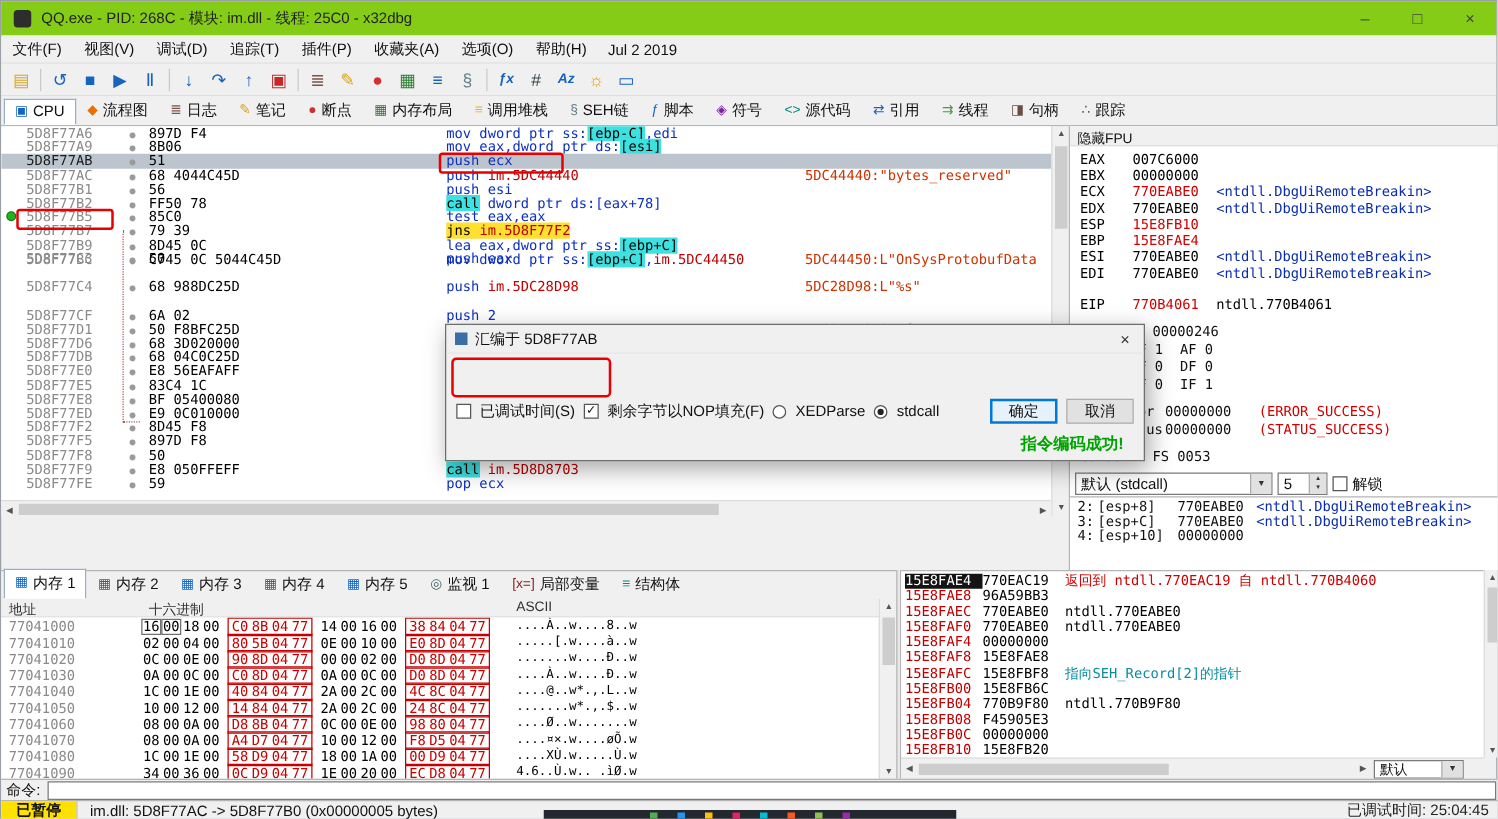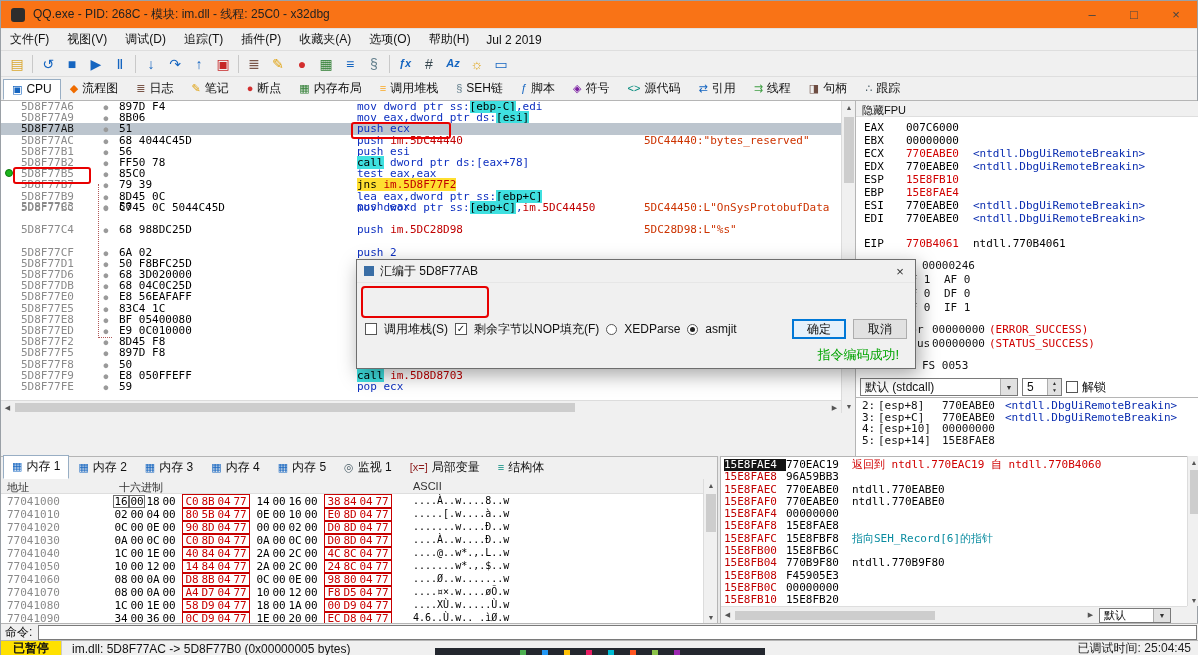--- a/index.html
+++ b/index.html
@@ -1,21 +1,21 @@
 <!DOCTYPE html>
 <html><head>
 <meta charset="utf-8">
 <style>
   html,body{margin:0;padding:0;background:#d8d8d8}
   body{width:1198px;height:655px;position:relative;overflow:hidden;
        font-family:"Liberation Sans","DejaVu Sans",sans-serif;font-size:12px;color:#111}
   .win{position:absolute;inset:0;background:#f0f0f0;border:1px solid #9aa0a6;box-sizing:border-box}
 
   
-  .titlebar{position:absolute;left:0;top:0;width:100%;height:28px;background:#f97316;
+  .titlebar{position:absolute;left:0;top:0;width:100%;height:28px;background:#84cc16;
             border-bottom:1px solid #e2e2e2;display:flex;align-items:center;box-sizing:border-box}
   .appicon{width:14px;height:14px;background:#2d2d2d;border-radius:3px;margin:0 8px 0 10px;flex:none}
   .title{font-size:12px;color:#222}
   .wctls{margin-left:auto;display:flex;height:100%}
   .wctl{width:42px;height:100%;display:flex;align-items:center;justify-content:center;color:#444;font-size:13px}
 
   
   .menubar{position:absolute;top:28px;left:0;width:100%;height:22px;background:#f0f0f0;
            border-bottom:1px solid #dedede;display:flex;align-items:center;box-sizing:border-box}
   .mi{padding:0 9px}
@@ -88,21 +88,21 @@
   .rextra{color:#0a2db0;margin-left:14px}
   #eip-row{position:absolute;top:136px;left:8px}
   .eipextra{color:#000;margin-left:14px}
   #flags{position:absolute;top:158px;left:8px;right:0}
   .fr{height:14px;line-height:14px;white-space:pre}
   .fsp{height:8px}
   .fcell{display:inline-block;width:40px}
   .scell{display:inline-block;width:58px}
   .flabel{display:inline-block;width:58px}
   .flabel2{display:inline-block;width:68px}
-  .ferr{color:#d00000;margin-left:4px}
+  .ferr{color:#d00000;margin-left:22px}
   #callconv{position:absolute;top:276px;left:4px;right:4px;height:20px;display:flex;gap:4px;align-items:center;
             font-family:"Liberation Sans",sans-serif;font-size:12px}
   .combo{height:18px;border:1px solid #7a7a7a;background:#fff;display:flex;align-items:center;
          padding-left:4px;box-sizing:border-box}
   .combo .arrowbox{margin-left:auto;width:16px;height:100%;background:#e1e1e1;border-left:1px solid #adadad;
                    display:flex;align-items:center;justify-content:center;font-size:7px;color:#333}
   #cc-combo{width:158px}
   .spin{width:40px;height:18px;border:1px solid #7a7a7a;background:#fff;display:flex;box-sizing:border-box}
   .spinval{flex:1;padding-left:4px;line-height:16px}
   .spinarrows{width:13px;border-left:1px solid #adadad;background:#e1e1e1;display:flex;flex-direction:column;
@@ -180,21 +180,21 @@
   .dinput{position:absolute;left:8px;top:30px;width:544px;height:20px;border:1px solid #7a7a7a;background:#fff;
           font:12px "DejaVu Sans Mono",monospace;padding:0 3px;box-sizing:border-box}
   .dredbox{position:absolute;left:4px;top:26px;width:124px;height:28px;border:2px solid #e80000;border-radius:4px;
            z-index:5;pointer-events:none}
   .dctrls{position:absolute;left:8px;top:58px;right:8px;height:22px;display:flex;align-items:center;gap:7px;font-size:12px}
   .dradio{width:11px;height:11px;border:1px solid #555;border-radius:50%;background:#fff;position:relative;
           box-sizing:border-box;flex:none}
   .dradio.on::after{content:"";position:absolute;inset:2px;background:#222;border-radius:50%}
   .dbtn{height:20px;padding:0 14px;background:#e1e1e1;border:1px solid #adadad;display:flex;align-items:center;box-sizing:border-box}
   .dbtn.primary{background:#e5f1fb;border:2px solid #0078d7;padding:0 13px;margin-left:auto}
-  .dstatus{position:absolute;right:16px;top:86px;color:#00a400;font-weight:normal;font-size:13px}
+  .dstatus{position:absolute;right:16px;top:86px;color:#00a400;font-weight:bold;font-size:13px}
   .dlbl{white-space:nowrap}
 </style>
 </head>
 <body>
 
 <div class="win">
 
   <div class="titlebar">
     <span class="appicon"></span>
     <span class="title">QQ.exe - PID: 268C - 模块: im.dll - 线程: 25C0 - x32dbg</span>
@@ -428,21 +428,20 @@
             <span>▼</span>
           </span>
       </div>
       <span class="cb"></span>
       <span>解锁</span>
     </div>
     <div id="args">
         <div class="ar"><span class="aidx">2:</span><span class="aexpr">[esp+8]</span><span class="aval">770EABE0</span><span class="aextra">&lt;ntdll.DbgUiRemoteBreakin&gt;</span></div>
         <div class="ar"><span class="aidx">3:</span><span class="aexpr">[esp+C]</span><span class="aval">770EABE0</span><span class="aextra">&lt;ntdll.DbgUiRemoteBreakin&gt;</span></div>
         <div class="ar"><span class="aidx">4:</span><span class="aexpr">[esp+10]</span><span class="aval">00000000</span></div>
-        <div class="ar"><span class="aidx">5:</span><span class="aexpr">[esp+14]</span><span class="aval">15E8FAE8</span></div>
       </div>
   </div>
 
   <div class="memtabs" id="memtabs">
       <div class="tab active">
         <span class="ticon" style="color: rgb(21, 101, 192);">▦</span>
         <span class="tlabel">内存 1</span>
       </div>
       <div class="tab">
         <span class="ticon" style="color: rgb(21, 101, 192);">▦</span>
@@ -497,21 +496,21 @@
   </div>
   <div class="vdivider"></div>
 
   <div class="stack" id="stack">
       <div class="sr"><span class="saddr sel">15E8FAE4</span><span class="sval">770EAC19</span><span class="scom ret">返回到 ntdll.770EAC19 自 ntdll.770B4060</span></div>
       <div class="sr"><span class="saddr">15E8FAE8</span><span class="sval">96A59BB3</span></div>
       <div class="sr"><span class="saddr">15E8FAEC</span><span class="sval">770EABE0</span><span class="scom ">ntdll.770EABE0</span></div>
       <div class="sr"><span class="saddr">15E8FAF0</span><span class="sval">770EABE0</span><span class="scom ">ntdll.770EABE0</span></div>
       <div class="sr"><span class="saddr">15E8FAF4</span><span class="sval">00000000</span></div>
       <div class="sr"><span class="saddr">15E8FAF8</span><span class="sval">15E8FAE8</span></div>
-      <div class="sr"><span class="saddr">15E8FAFC</span><span class="sval">15E8FBF8</span><span class="scom seh">指向SEH_Record[6]的指针</span></div>
+      <div class="sr"><span class="saddr">15E8FAFC</span><span class="sval">15E8FBF8</span><span class="scom seh">指向SEH_Record[2]的指针</span></div>
       <div class="sr"><span class="saddr">15E8FB00</span><span class="sval">15E8FB6C</span></div>
       <div class="sr"><span class="saddr">15E8FB04</span><span class="sval">770B9F80</span><span class="scom ">ntdll.770B9F80</span></div>
       <div class="sr"><span class="saddr">15E8FB08</span><span class="sval">F45905E3</span></div>
       <div class="sr"><span class="saddr">15E8FB0C</span><span class="sval">00000000</span></div>
       <div class="sr"><span class="saddr">15E8FB10</span><span class="sval">15E8FB20</span></div>
     </div>
   <div class="stack-bottombar">
     <span class="shtrack">
       <span class="sb-btn" style="left:0">◀</span>
       <span class="sb-thumb"></span>
@@ -551,26 +550,26 @@
 
   <div class="dialog">
     <div class="dtitle">
       <span class="dicon"></span>
       <span class="dtext">汇编于 5D8F77AB</span>
       <span class="dclose">×</span>
     </div>
     <div class="dredbox"></div>
     <div class="dctrls">
       <span class="cb"></span>
-      <span class="dlbl">调用堆栈(S)</span>
+      <span class="dlbl">已调试时间(S)</span>
       <span class="cb">✓</span>
       <span class="dlbl">剩余字节以NOP填充(F)</span>
       <span class="dradio"></span>
       <span class="dlbl">XEDParse</span>
       <span class="dradio on"></span>
-      <span class="dlbl">asmjit</span>
+      <span class="dlbl">stdcall</span>
       <span class="dbtn primary">确定</span>
       <span class="dbtn">取消</span>
     </div>
     <div class="dstatus">指令编码成功!</div>
   </div>
 
 </div>
 
 </body></html>

